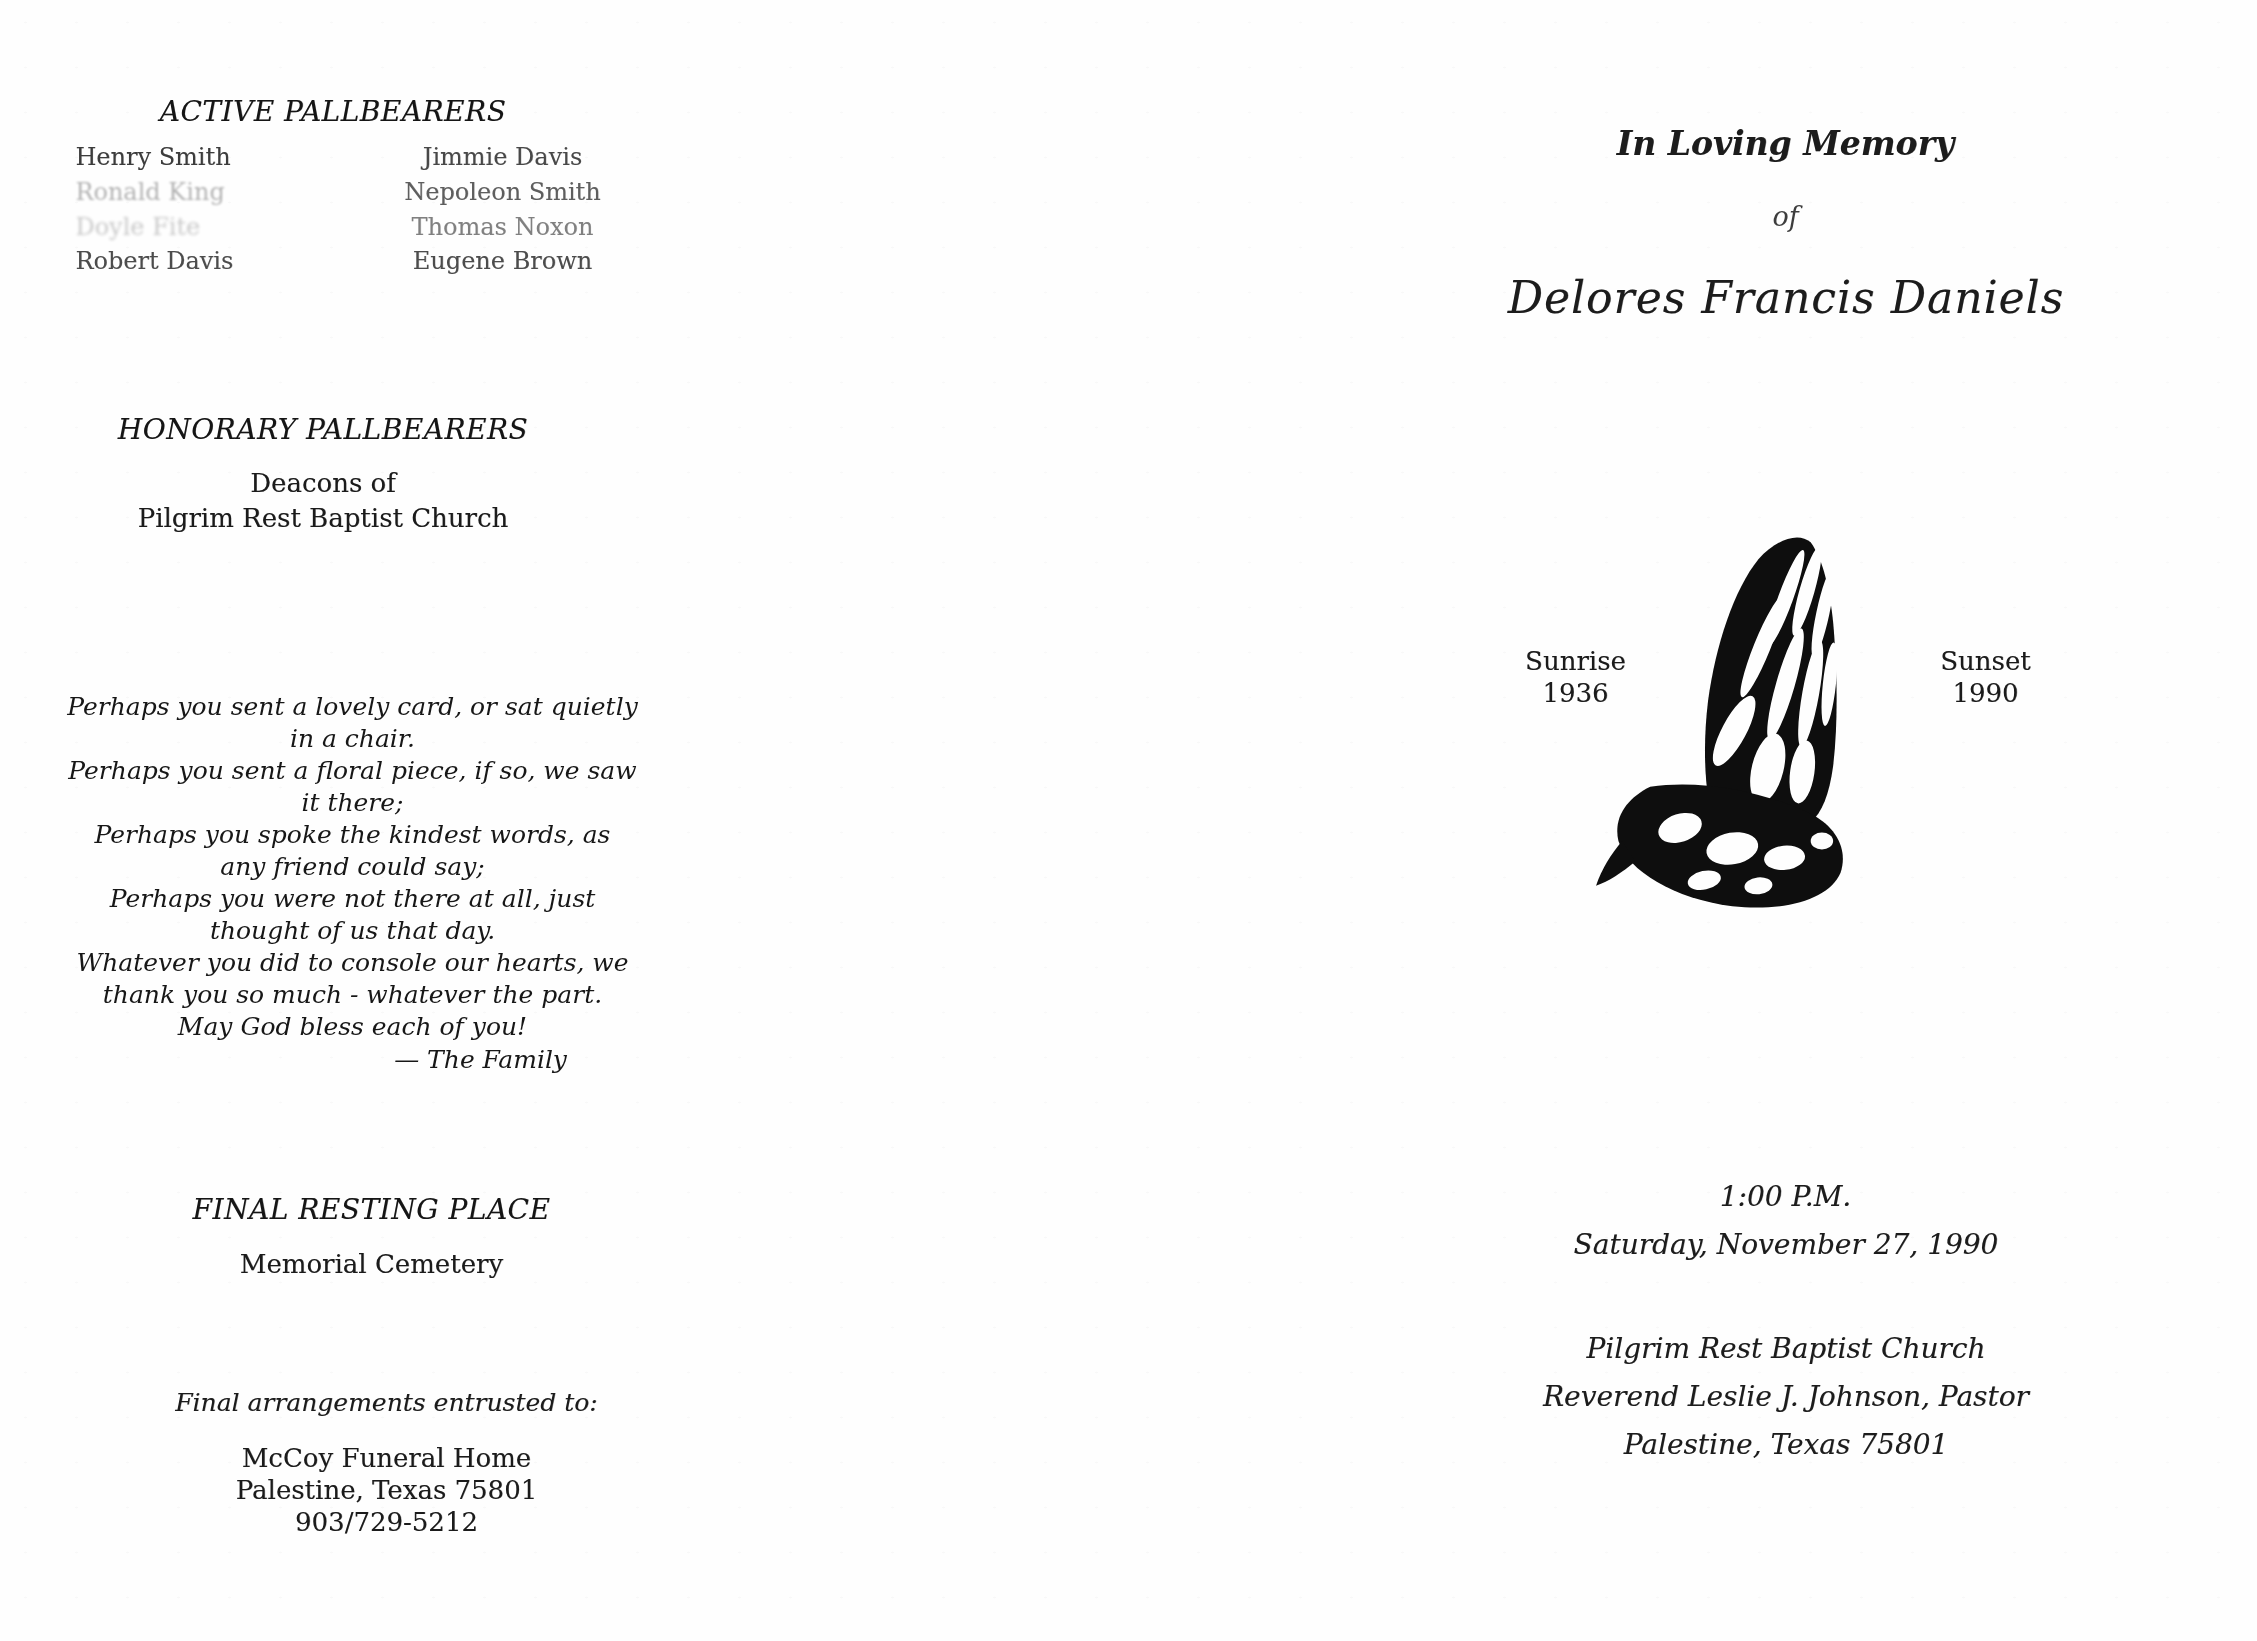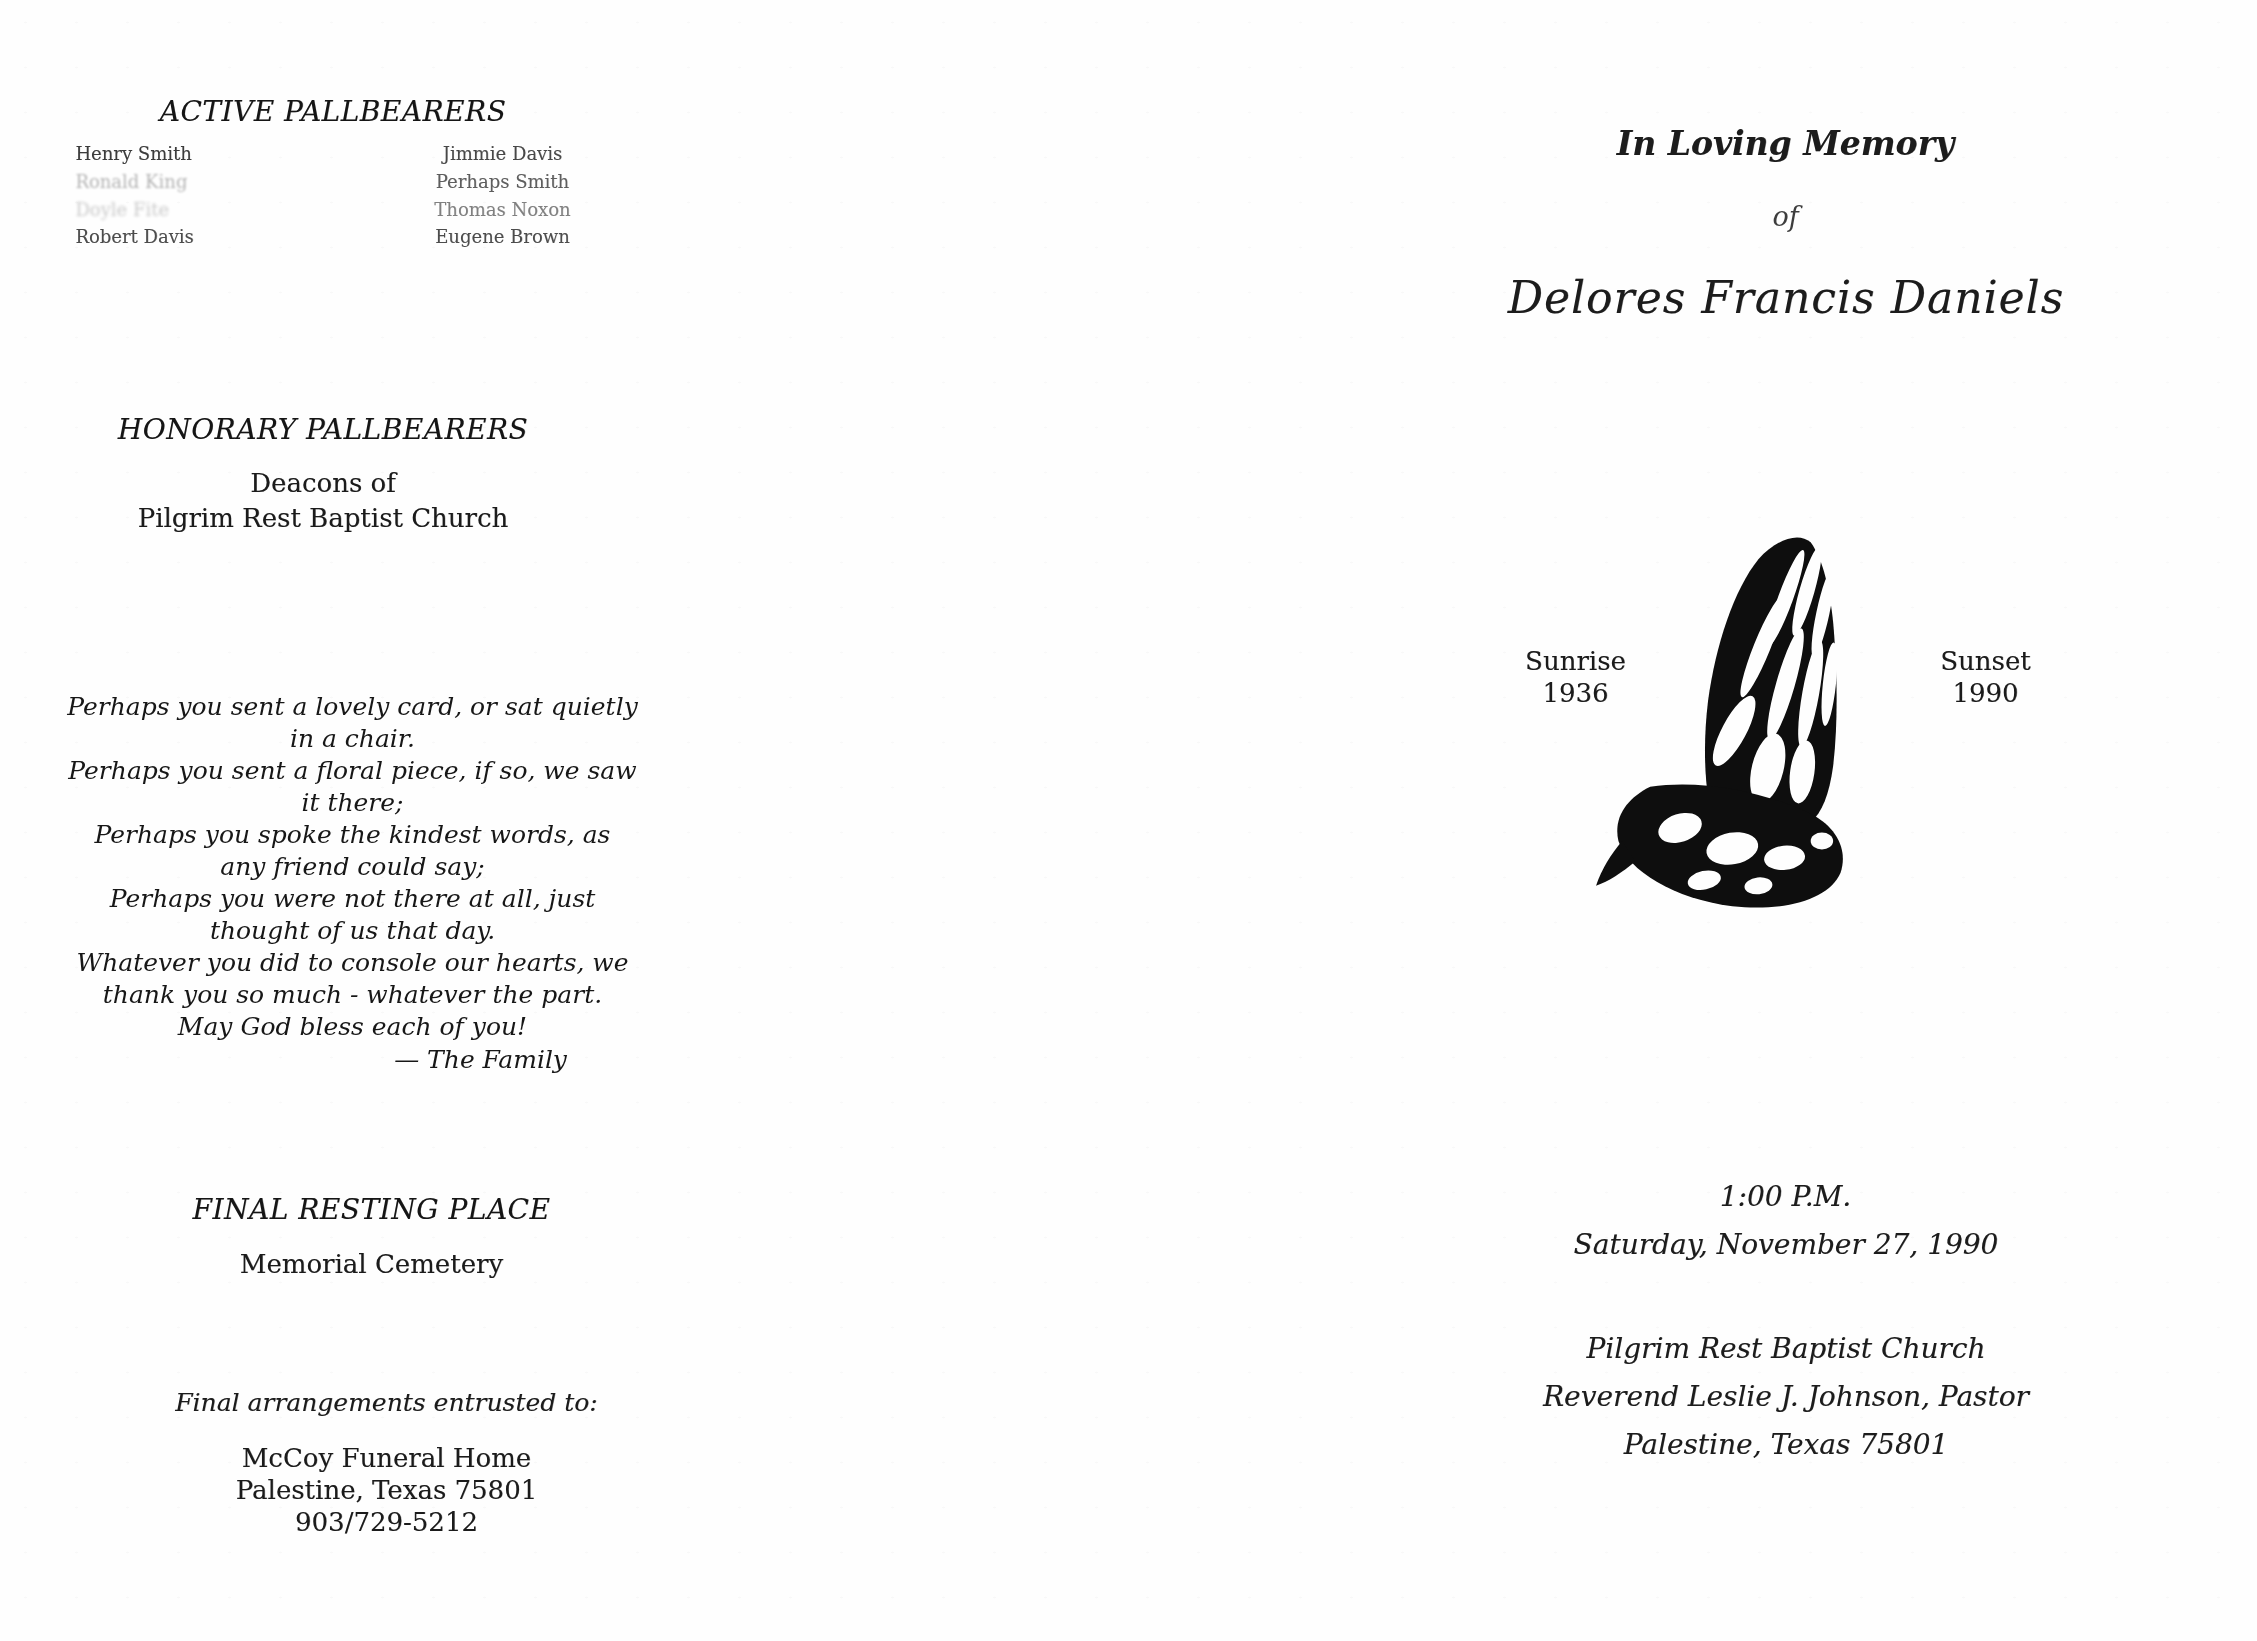--- a/index.html
+++ b/index.html
@@ -27,21 +27,21 @@
   .fade-1{opacity:0.8;}
   .fade-2{opacity:0.33;filter:blur(1.1px);}
   .fade-3{opacity:0.24;filter:blur(1.4px);}
   .fade-4{opacity:0.7;filter:blur(0.3px);}
   .fade-5{opacity:0.55;filter:blur(0.5px);}
   .fade-6{opacity:0.78;}
   .name-grid{
     display:grid;
     grid-template-columns:290px 1fr;
     row-gap:6.8px;
-    font-size:18px;
+    font-size:24px;
   }
   .name-grid .col-l{text-align:left;padding-left:17.4px;}
   .name-grid .col-r{text-align:center;}
   .body-line{font-size:26px;line-height:35px;}
   .poem{font-style:italic;font-size:25px;line-height:32px;color:#171717;}
   .poem-sig{font-style:italic;font-size:25px;text-align:right;padding-right:85px;margin-top:1px;}
   .italic-line{font-style:italic;}
   .front-italic{font-style:italic;color:#1c1c1c;}
 </style>
 </head>
@@ -50,21 +50,21 @@
 <div class="sheet">
 
   <div class="abs" style="left:0;top:0;width:1129px;height:1391px;">
 
     <div class="abs ctr section-title scan-rough" style="left:58px;top:95px;width:550px;">ACTIVE PALLBEARERS</div>
 
     <div class="abs name-grid" style="left:58px;top:143px;width:599px;">
       <div class="col-l fade-0 scan-rough">Henry Smith</div>
       <div class="col-r fade-1 scan-rough">Jimmie Davis</div>
       <div class="col-l fade-2">Ronald King</div>
-      <div class="col-r fade-4 scan-rough">Perhaps Smith</div>
+      <div class="col-r fade-4 scan-rough">Nepoleon Smith</div>
       <div class="col-l fade-3">Doyle Fite</div>
       <div class="col-r fade-5 scan-rough">Thomas Noxon</div>
       <div class="col-l fade-6 scan-rough">Robert Davis</div>
       <div class="col-r fade-6 scan-rough">Eugene Brown</div>
     </div>
 
     <div class="abs ctr section-title scan-rough" style="left:48px;top:413px;width:550px;">HONORARY PALLBEARERS</div>
     <div class="abs ctr body-line scan-rough" style="left:48px;top:466px;width:550px;">Deacons of</div>
     <div class="abs ctr body-line scan-rough" style="left:48px;top:501px;width:550px;">Pilgrim Rest Baptist Church</div>
 

